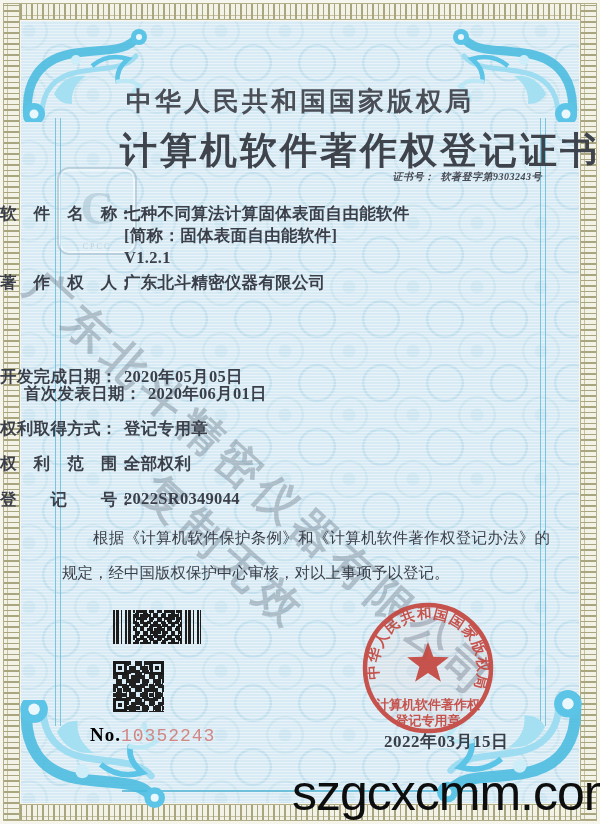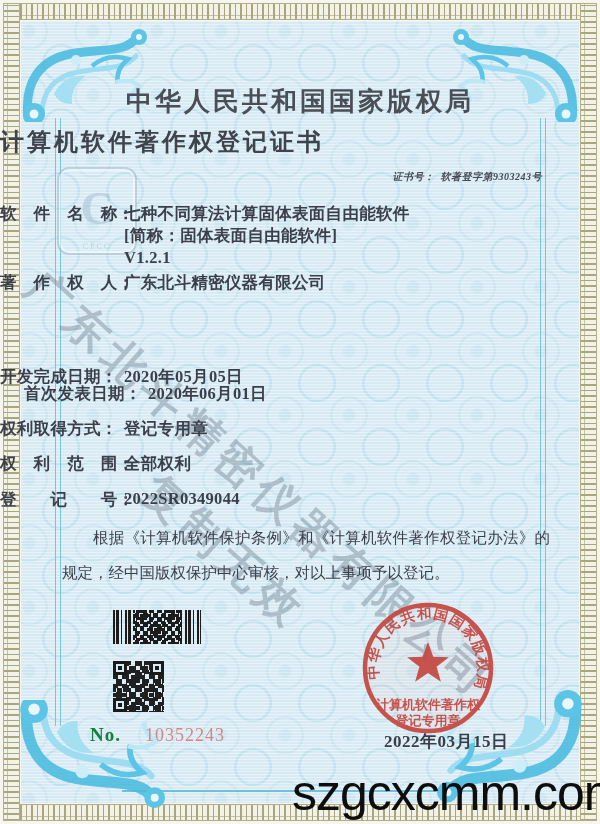--- a/index.html
+++ b/index.html
@@ -53,22 +53,22 @@
   .orn.tr { left:432px; top:22px; transform:scaleX(-1); }
   .orn.bl { left:18px; top:700px; width:170px; height:115px; transform:scaleY(-1); }
   .orn.br { left:414px; top:688px; width:170px; height:128px; transform:scale(-1,-1); }
 
   
   .authority {
     position:absolute; left:0; top:84px; width:100%; text-align:center;
     font-size:26px; font-weight:bold; color:#4a4e56; letter-spacing:3px;
   }
   .cert-title {
-    position:absolute; left:0; top:126px; width:100%; text-align:left;
-    font-size:24px; font-weight:bold; color:#3f434c; letter-spacing:3px;
+    position:absolute; left:0; top:126px; width:100%; text-align:right;
+    font-size:37px; font-weight:bold; color:#3f434c; letter-spacing:3px;
   }
   .cert-no {
     position:absolute; right:58px; top:170px;
     font-size:10px; font-weight:bold; color:#464a54; letter-spacing:.5px; white-space:pre;font-style:italic;
   }
 
   
   .emboss {
     position:absolute; left:57px; top:167px; width:80px; height:88px;
     border:2px solid rgba(158,186,202,.55); border-radius:12px;
@@ -115,22 +115,22 @@
     position:absolute; left:113px; top:661px; width:51px; height:51px;
     background-image:
       repeating-conic-gradient(#202020 0 25%, transparent 0 50%),
       repeating-conic-gradient(transparent 0 25%, #202020 0 50%);
     background-size:9px 9px, 13px 13px; background-position:0 0, 3px 5px;
   }
   .qr .fp { position:absolute; width:14px; height:14px; border:3px solid #1a1a1a; background:#d8ebf4; }
   .qr .fp i { position:absolute; left:2px; top:2px; width:4px; height:4px; background:#1a1a1a; }
   .qr .fp.tl { left:0; top:0; } .qr .fp.tr { right:0; top:0; } .qr .fp.bl { left:0; bottom:0; }
   .serial { position:absolute; left:90px; top:724px; font-size:19px; }
-  .serial .pre { font-weight:bold; color:#15803d; letter-spacing:1px; }
-  .serial .num { color:#d28784; font-family:Liberation Serif, serif; font-size:18px; letter-spacing:1px; margin-left:24px; }
+  .serial .pre { font-weight:bold; color:#000000; letter-spacing:1px; }
+  .serial .num { color:#d28784; font-family:Liberation Mono, monospace; font-size:18px; letter-spacing:1px; margin-left:0; }
 
   
   .seal { position:absolute; left:360px; top:600px; width:136px; height:136px; opacity:.92; }
   .seal-date {
     position:absolute; left:384px; top:730px; font-size:17px; font-weight:bold; color:#383d47; letter-spacing:.5px;
   }
 
   
   .wm {
     position:absolute; font-weight:bold; color:rgba(112,126,143,.42);

